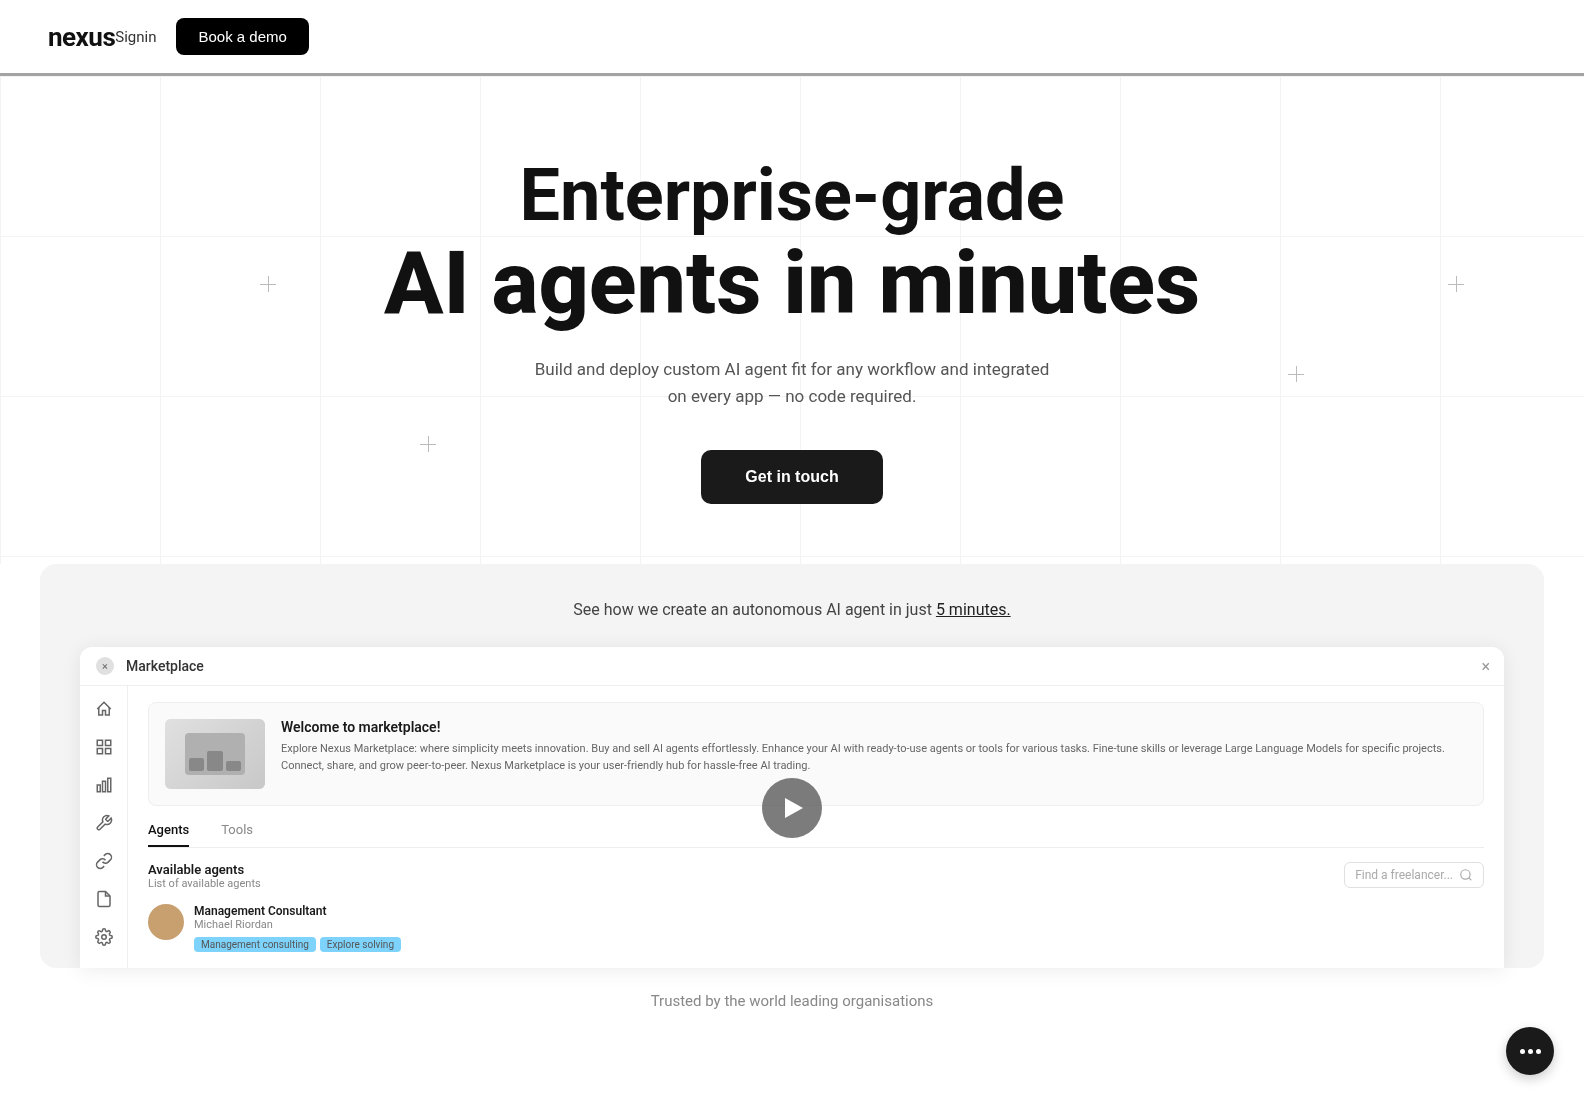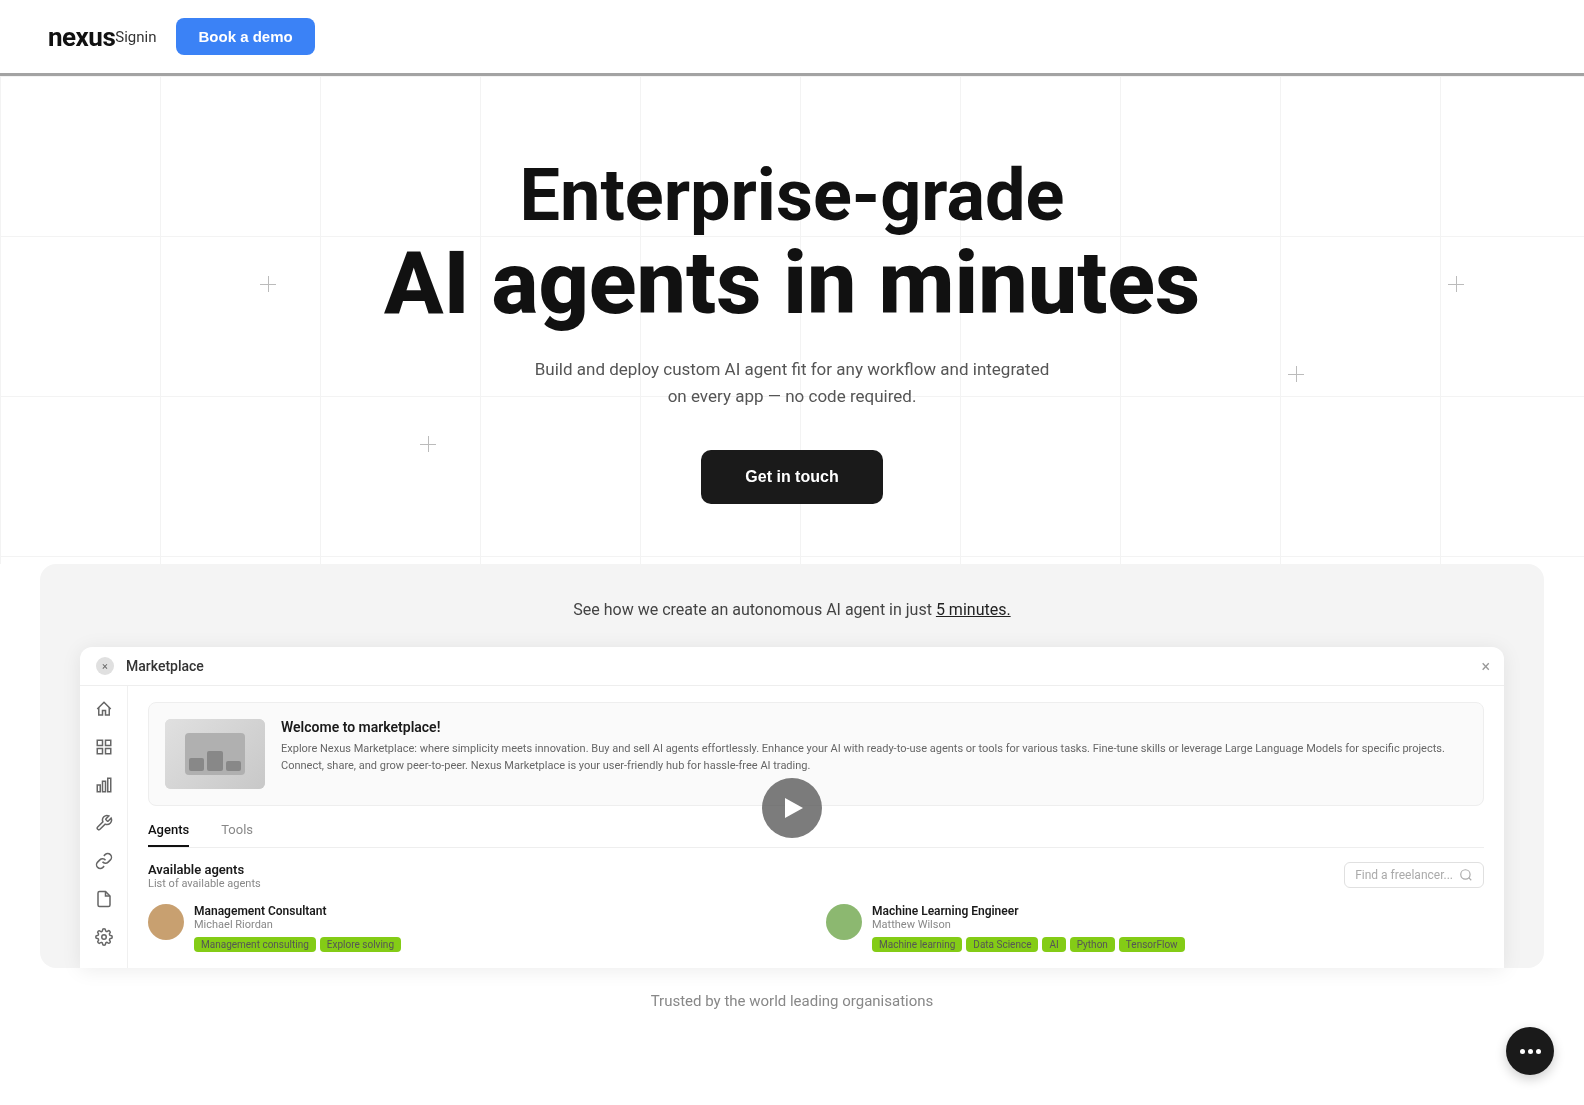--- a/index.html
+++ b/index.html
@@ -37,27 +37,27 @@
       align-items: center;
       gap: 20px;
     }
     .nav-signin {
       font-size: 15px;
       color: #333;
       cursor: pointer;
       font-weight: 450;
     }
     .nav-book-demo {
-      background: #3b82f6;
+      background: #000000;
       color: #fff;
       border: none;
       padding: 10px 22px;
       border-radius: 8px;
       font-size: 15px;
-      font-weight: 700;
+      font-weight: 400;
       cursor: pointer;
     }
 
     
     .hero {
       text-align: center;
       padding: 80px 40px 60px;
       position: relative;
       overflow: hidden;
     }
@@ -319,21 +319,21 @@
     }
     .agent-name { font-size: 12px; font-weight: 600; }
     .agent-sub { font-size: 11px; color: #888; }
     .agent-tags {
       display: flex;
       gap: 4px;
       margin-top: 6px;
       flex-wrap: wrap;
     }
     .agent-tag {
-      background: #84cc16;
+      background: #7dd3fc;
       border-radius: 4px;
       padding: 2px 7px;
       font-size: 10px;
       color: #555;
     }
     .agent-tag.teal { background: #e0f5f2; color: #2a8a7e; }
 
     
     .trusted-bar {
       text-align: center;
@@ -501,34 +501,20 @@
               <div class="agent-name">Management Consultant</div>
               <div class="agent-sub">Michael Riordan</div>
               <div class="agent-tags">
                 <span class="agent-tag">Management consulting</span>
                 <span class="agent-tag">Explore solving</span>
               </div>
             </div>
           </div>
 
 
-          <div class="agent-card">
-            <div class="agent-avatar" style="background:#8cb870;"></div>
-            <div>
-              <div class="agent-name">Machine Learning Engineer</div>
-              <div class="agent-sub">Matthew Wilson</div>
-              <div class="agent-tags">
-                <span class="agent-tag">Machine learning</span>
-                <span class="agent-tag">Data Science</span>
-                <span class="agent-tag">AI</span>
-                <span class="agent-tag">Python</span>
-                <span class="agent-tag">TensorFlow</span>
-              </div>
-            </div>
-          </div>
         </div>
       </div>
     </div>
 
     <div class="video-overlay">
       <div class="play-triangle"></div>
     </div>
 
     <div class="modal-close">×</div>
   </div>

